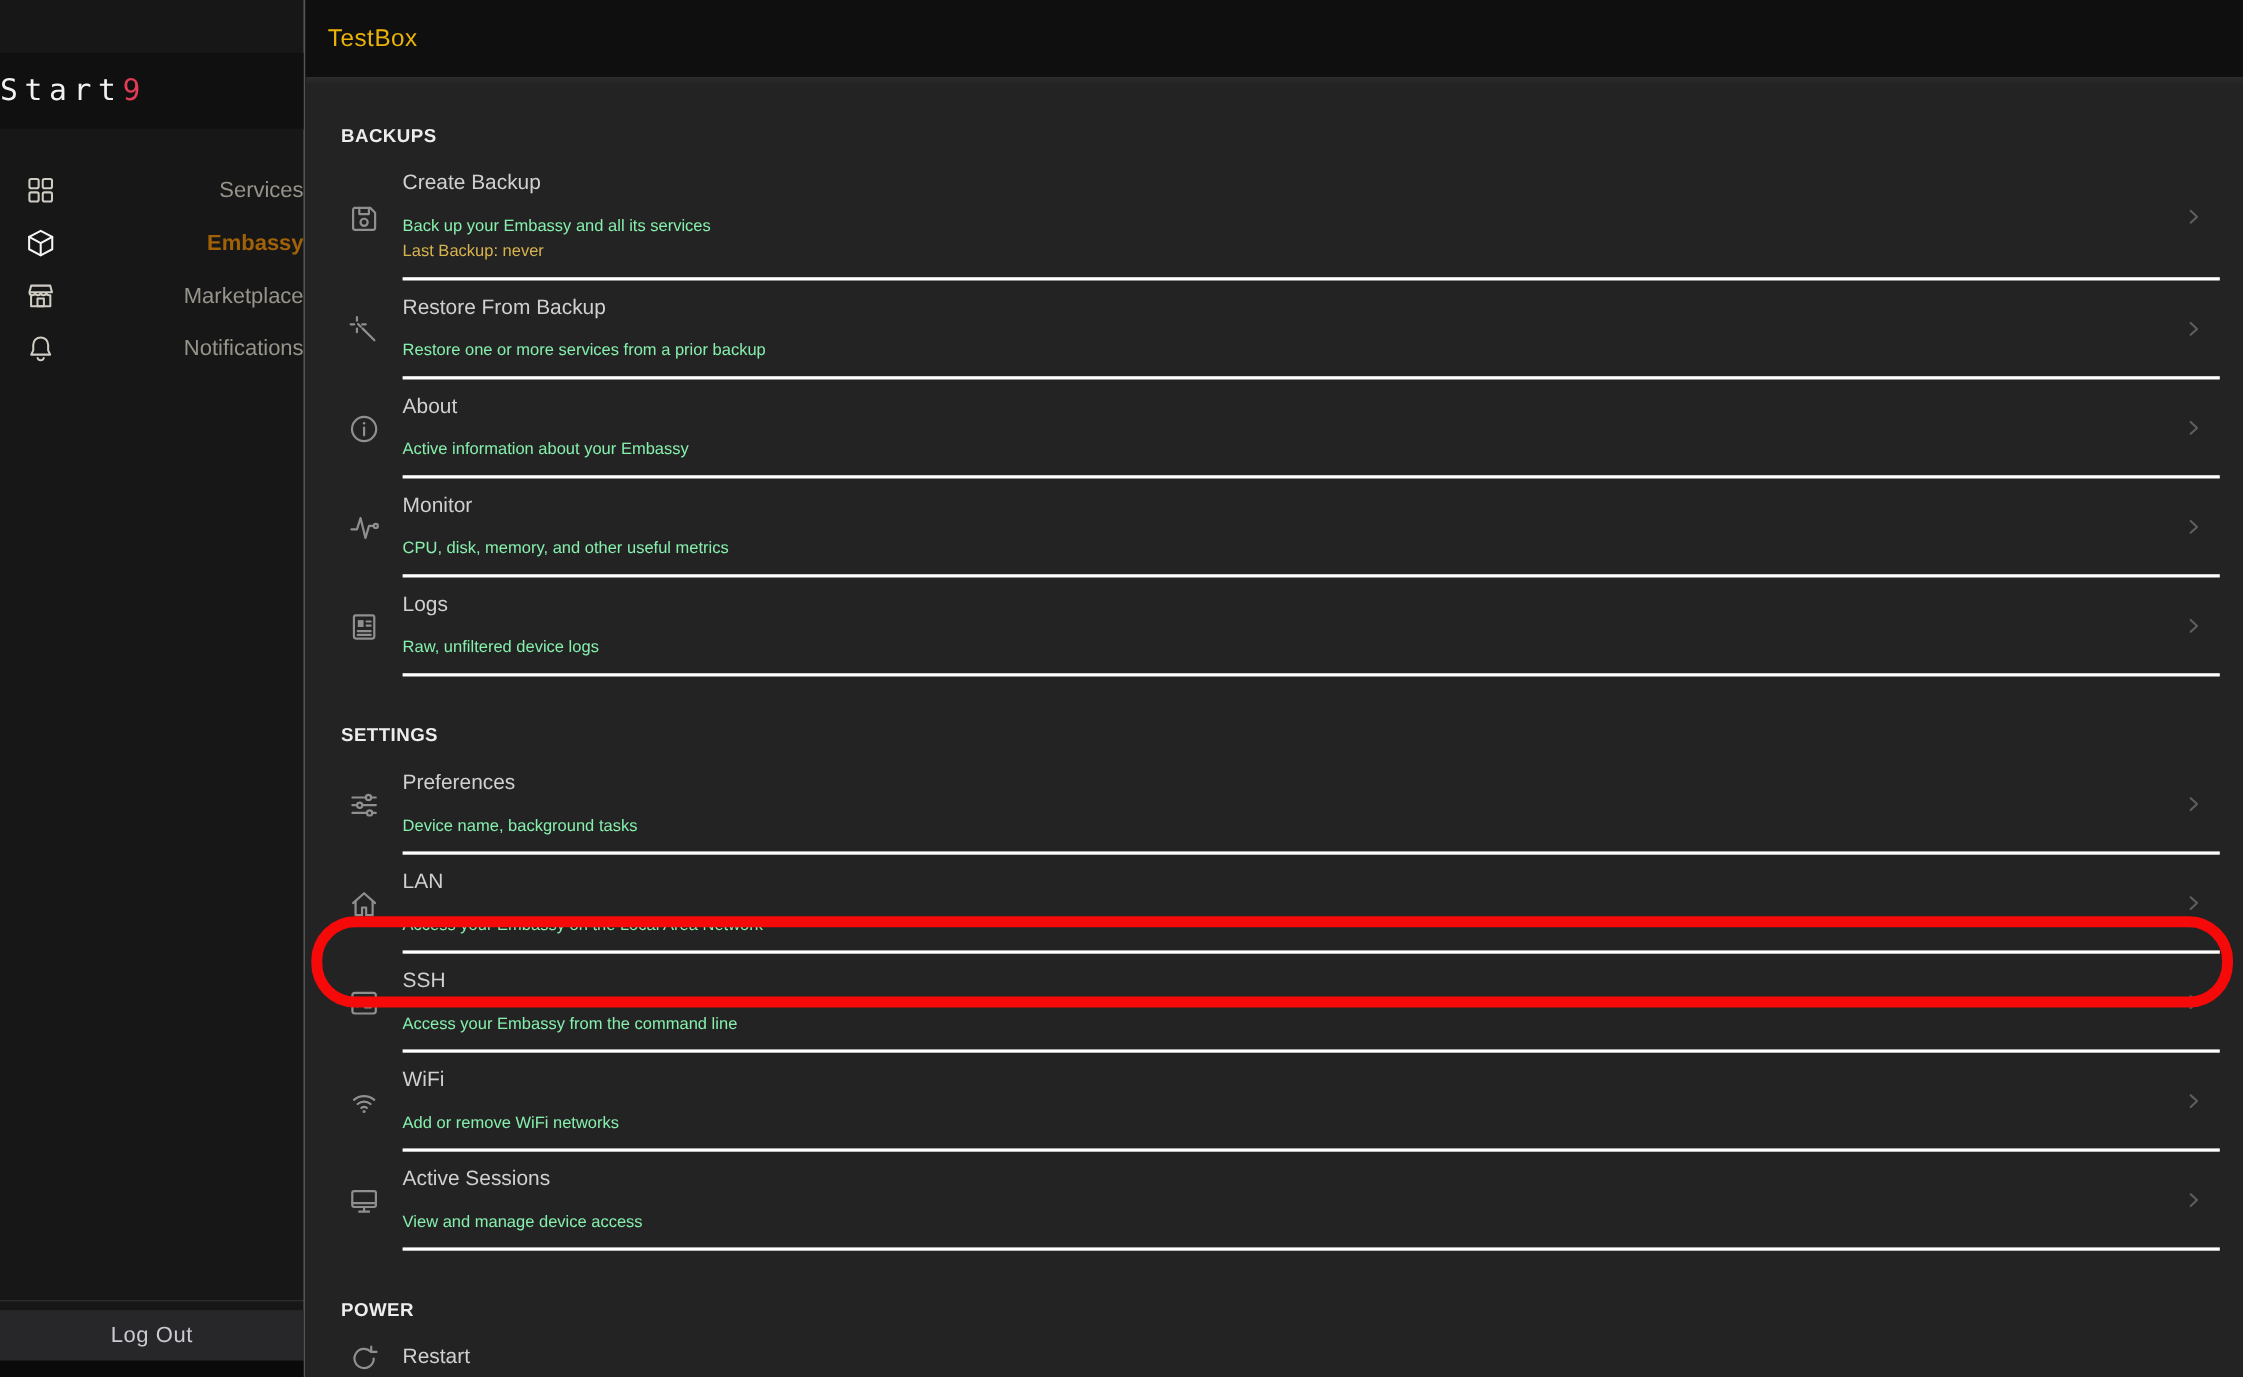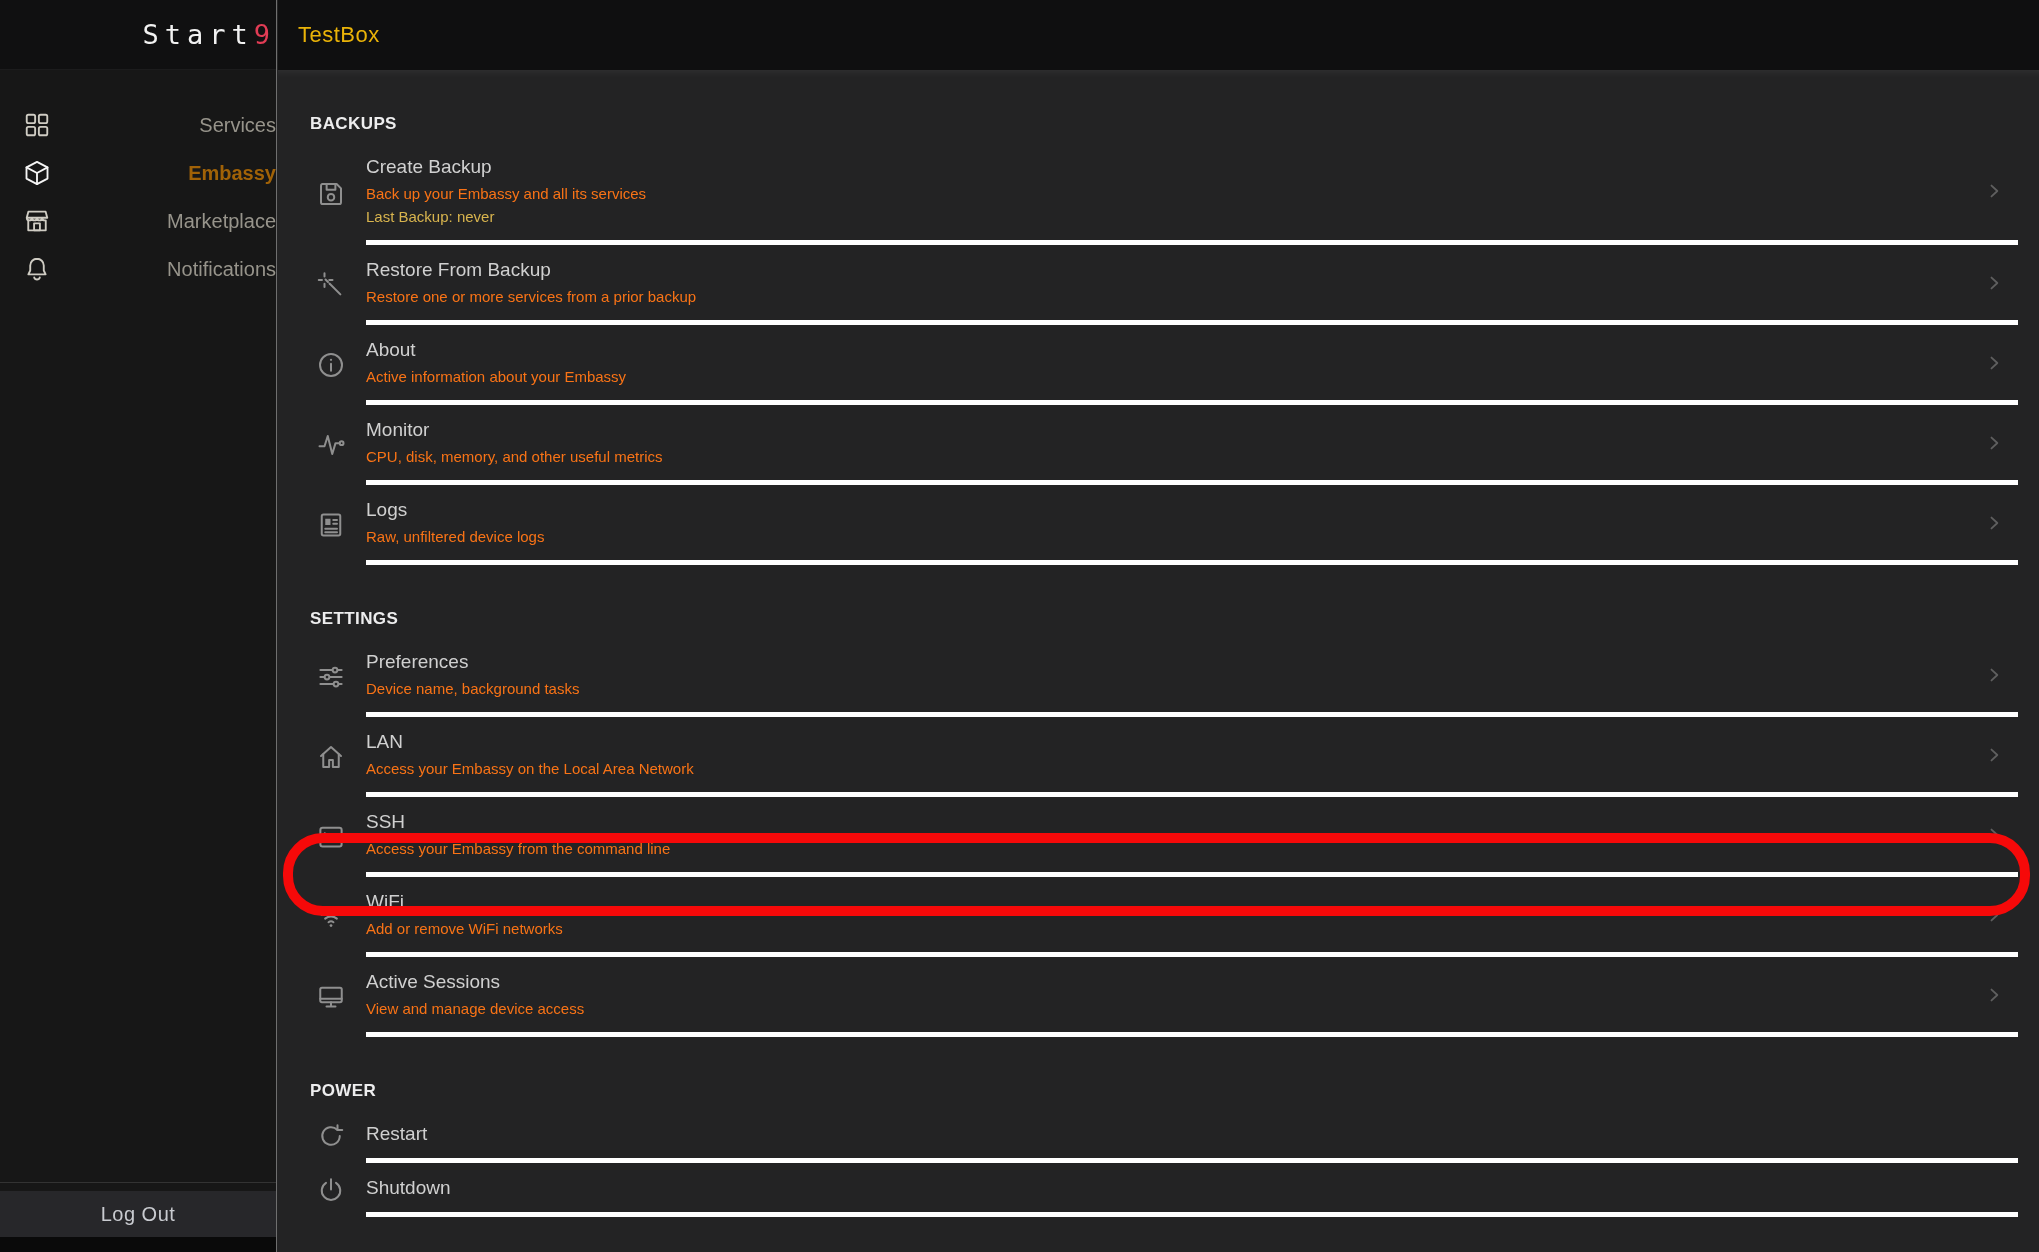--- a/index.html
+++ b/index.html
@@ -9,22 +9,23 @@
     background:#232324;
     font-family:"Liberation Sans", sans-serif;
     -webkit-font-smoothing:antialiased;
   }
   
   .sidebar {
     position:absolute; left:0; top:0; width:277px; height:1252px;
     background:#171717; border-right:1px solid #6f6f6f;
   }
   .sidebar-header {
-    height:70px; background:#101011; display:flex; align-items:center; justify-content:flex-end;
+    height:70px; background:#101011; display:flex; align-items:center; justify-content:flex-start;
     border-bottom:1px solid rgba(255,255,255,0.05);
+    margin-top:48px;
   }
   .logo { font-family:"DejaVu Sans Mono", monospace; font-size:27px; letter-spacing:6px; color:#f2f2f2; }
   .logo .logo-9 { color:#e23c55; }
   .nav { margin-top:31px; }
   .nav-item {
     height:48px; display:flex; align-items:center; gap:19px;
     padding-left:23px; cursor:pointer; color:#97948b; font-size:20px;justify-content:space-between;
   }
   .nav-item .nav-icon { width:28px; height:28px; color:#cfccc3; display:flex; }
   .nav-item.active { color:#a16207; font-weight:bold; }
@@ -54,25 +55,25 @@
     padding:44px 0 8px 0; color:#ededee; font-size:17px; font-weight:bold; letter-spacing:0.4px;
   }
   .row { display:flex; align-items:stretch; cursor:pointer; }
   .row-icon {
     width:56px; flex:0 0 56px; display:flex; align-items:center; justify-content:flex-start;
     color:#8f8f8f; padding-left:6px;
   }
   .row-icon .icon-box { width:30px; height:30px; }
   .row-body {
     flex:1; display:flex; align-items:center; padding:13px 0;
-    border-bottom:5px solid #ffffff;
+    border-bottom:3px solid #ffffff;
   }
   .row-textcol { flex:1; min-width:0; }
   .row-title { color:#d0d0d0; font-size:19px; line-height:23px; }
-  .row-sub { color:#f97316; font-size:15px; line-height:20px; margin-top:6px; }
+  .row-sub { color:#86efac; font-size:15px; line-height:20px; margin-top:18px; }
   .row-note { color:#d8b44e; font-size:15px; line-height:20px; margin-top:3px; }
   .chevron { width:20px; height:20px; color:#5f5f5f; margin-right:14px; flex:0 0 20px; }
   
   .annotation-ring {
     position:absolute; left:283px; top:833px; width:1747px; height:83px;
     border:10px solid #f60909; border-radius:40px; pointer-events:none; z-index:9;
   }
 </style>
 </head>
 <body>

